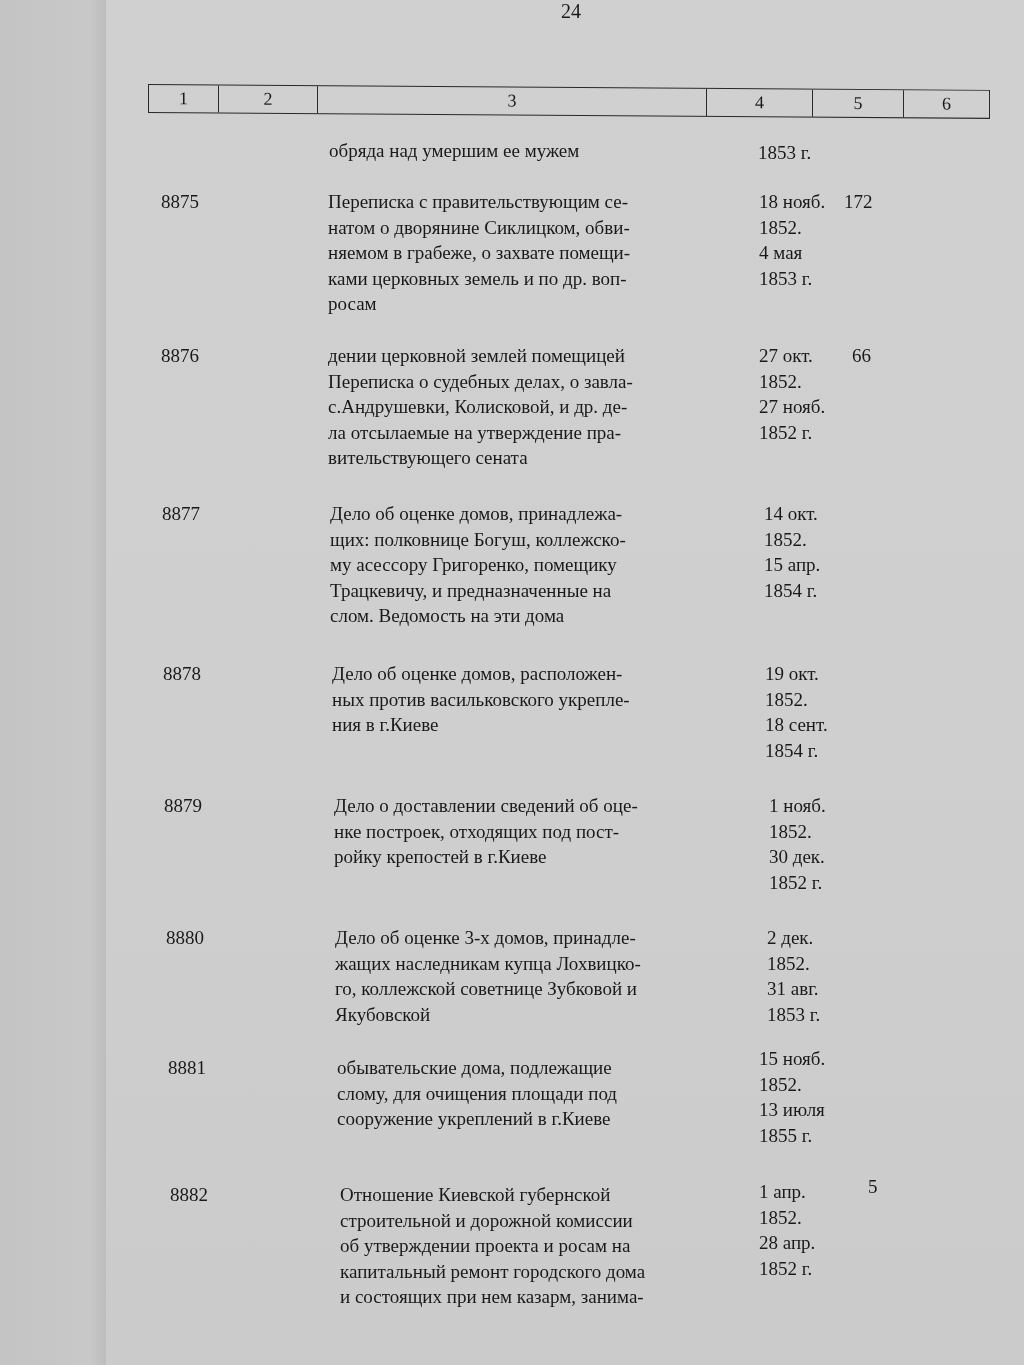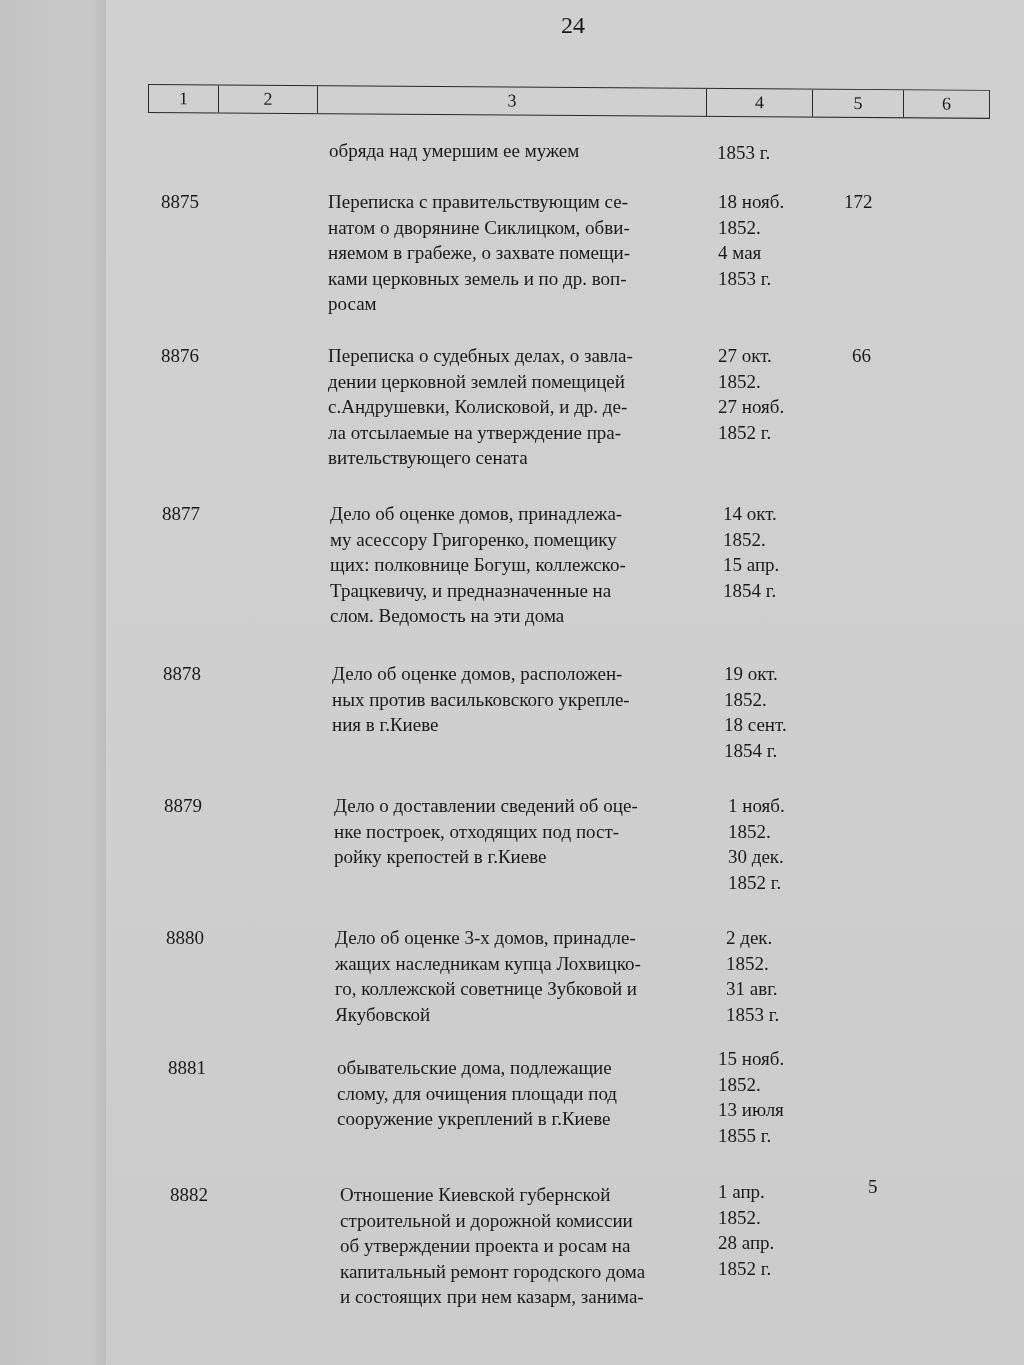--- a/index.html
+++ b/index.html
@@ -22,22 +22,22 @@
       background: linear-gradient(to right, #c4c4c4 0%, #c8c8c8 85%, #bdbdbd 100%);
     }
     .page {
       position: absolute;
       left: 106px; top: 0;
       width: 918px; height: 1365px;
       background: linear-gradient(to bottom, #d0d0d0 0%, #cfcfcf 50%, #cbcbcb 100%);
     }
     .page-number {
       position: absolute;
-      left: 561px; top: 12px;
-      font-size: 24px;
+      left: 561px; top: 0;
+      font-size: 20px;
     }
     .header-row {
       position: absolute;
       left: 148px; top: 84px;
       width: 842px; height: 29px;
       border: 1.5px solid #2a2a2a;
       display: flex;
       box-sizing: border-box;
       transform: skewY(0.4deg);
       transform-origin: left top;
@@ -67,20 +67,21 @@
       position: absolute;
       left: 0; top: 0;
     }
     .entry .desc {
       position: absolute;
       width: 400px;
     }
     .entry .desc div { white-space: nowrap; }
     .entry .dates {
       position: absolute;
+      margin-left: 41px;
     }
     .entry .dates div { white-space: nowrap; }
     .entry .sheets {
       position: absolute;
     }
   </style>
 </head>
 <body>
 
 <div class="gutter"></div>
@@ -120,41 +121,41 @@
     <div>1852.</div>
     <div>4 мая</div>
     <div>1853 г.</div>
   </div>
   <div class="sheets" style="left:683px; top:0;">172</div>
 </div>
 
 <div class="entry" style="left:161px; top:343px;">
   <div class="num">8876</div>
   <div class="desc" style="left:167px; top:0;">
+    <div>дении церковной землей помещицей</div>
     <div>Переписка о судебных делах, о завла-</div>
-    <div>дении церковной землей помещицей</div>
     <div>с.Андрушевки, Колисковой, и др. де-</div>
     <div>ла отсылаемые на утверждение пра-</div>
     <div>вительствующего сената</div>
   </div>
   <div class="dates" style="left:557px; top:0;">
     <div>27 окт.</div>
     <div>1852.</div>
     <div>27 нояб.</div>
     <div>1852 г.</div>
   </div>
   <div class="sheets" style="left:691px; top:0;">66</div>
 </div>
 
 <div class="entry" style="left:162px; top:501px;">
   <div class="num">8877</div>
   <div class="desc" style="left:168px; top:0;font-family:Liberation Serif, serif;">
     <div>Дело об оценке домов, принадлежа-</div>
+    <div>щих: полковнице Богуш, коллежско-</div>
     <div>му асессору Григоренко, помещику</div>
-    <div>щих: полковнице Богуш, коллежско-</div>
     <div>Трацкевичу, и предназначенные на</div>
     <div>слом. Ведомость на эти дома</div>
   </div>
   <div class="dates" style="left:561px; top:0;">
     <div>14 окт.</div>
     <div>1852.</div>
     <div>15 апр.</div>
     <div>1854 г.</div>
   </div>
 </div>

